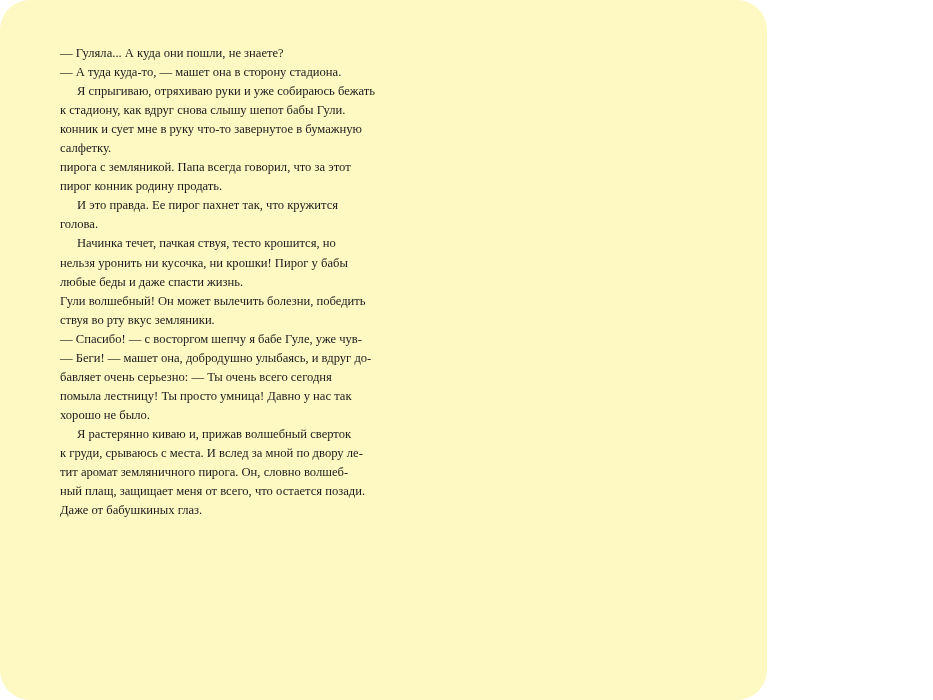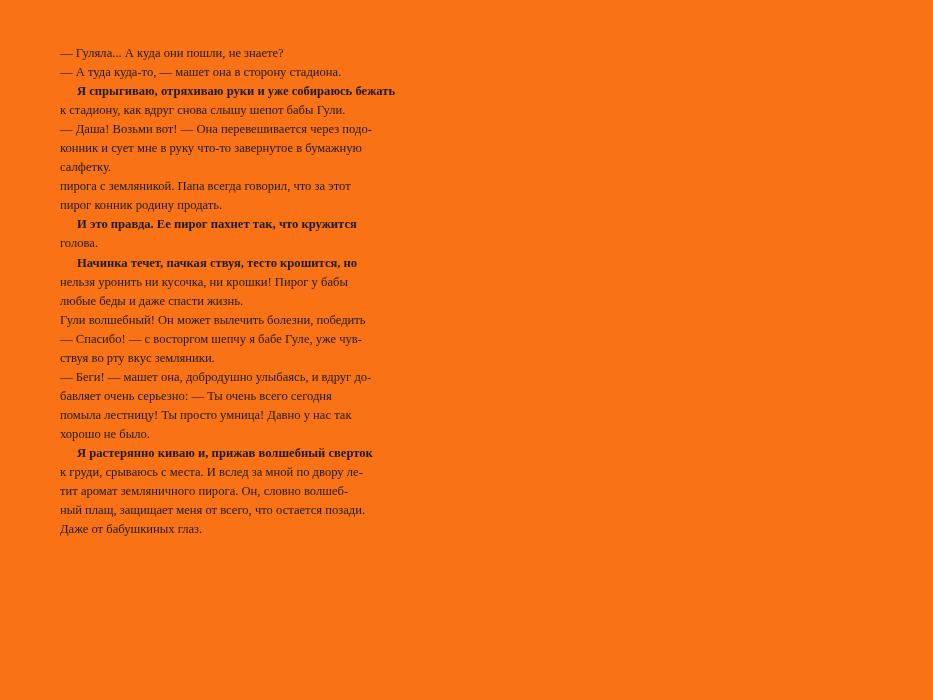--- a/index.html
+++ b/index.html
@@ -12,24 +12,25 @@
     width: 933px;
     height: 700px;
     overflow: hidden;
     font-family: "Liberation Serif", "DejaVu Serif", serif;
     color: #1a1a1a;
     -webkit-font-smoothing: antialiased;
   }
 
   .spread {
     position: relative;
-    width: 933px;
+    width: 767px;
     height: 700px;
-    background: #f97316;
+    background: #fef9c3;
     display: block;
+    border-radius: 30px;
   }
 
   
   .page {
     position: absolute;
     top: 0;
     height: 700px;
   }
   .page-left  { left: 0;   width: 466px; }
   .page-right { left: 466px; width: 467px; }
@@ -47,46 +48,45 @@
     left: 60px;
     top: 44px;
     width: 374px;
   }
 
   
   .ln {
     display: block;
     white-space: pre;
   }
-  .indent { padding-left: 17px; font-weight: bold; }
+  .indent { padding-left: 17px; }
 </style>
 </head>
 <body>
 
 <div class="spread">
 
   <div class="page page-left">
     <div class="textblock textblock-left" id="left-lines">
         <span class="ln">— Гуляла... А куда они пошли, не знаете?</span>
         <span class="ln">— А туда куда-то, — машет она в сторону стадиона.</span>
         <span class="ln indent">Я спрыгиваю, отряхиваю руки и уже собираюсь бежать</span>
         <span class="ln">к стадиону, как вдруг снова слышу шепот бабы Гули.</span>
-        <span class="ln">— Даша! Возьми вот! — Она перевешивается через подо-</span>
         <span class="ln">конник и сует мне в руку что-то завернутое в бумажную</span>
         <span class="ln">салфетку.</span>
         <span class="ln">пирога с земляникой. Папа всегда говорил, что за этот</span>
         <span class="ln">пирог конник родину продать.</span>
         <span class="ln indent">И это правда. Ее пирог пахнет так, что кружится</span>
         <span class="ln">голова.</span>
         <span class="ln indent">Начинка течет, пачкая ствуя, тесто крошится, но</span>
         <span class="ln">нельзя уронить ни кусочка, ни крошки! Пирог у бабы</span>
         <span class="ln">любые беды и даже спасти жизнь.</span>
         <span class="ln">Гули волшебный! Он может вылечить болезни, победить</span>
+        <span class="ln">ствуя во рту вкус земляники.</span>
         <span class="ln">— Спасибо! — с восторгом шепчу я бабе Гуле, уже чув-</span>
-        <span class="ln">ствуя во рту вкус земляники.</span>
         <span class="ln">— Беги! — машет она, добродушно улыбаясь, и вдруг до-</span>
         <span class="ln">бавляет очень серьезно: — Ты очень всего сегодня</span>
         <span class="ln">помыла лестницу! Ты просто умница! Давно у нас так</span>
         <span class="ln">хорошо не было.</span>
         <span class="ln indent">Я растерянно киваю и, прижав волшебный сверток</span>
         <span class="ln">к груди, срываюсь с места. И вслед за мной по двору ле-</span>
         <span class="ln">тит аромат земляничного пирога. Он, словно волшеб-</span>
         <span class="ln">ный плащ, защищает меня от всего, что остается позади.</span>
         <span class="ln">Даже от бабушкиных глаз.</span>
       </div>

